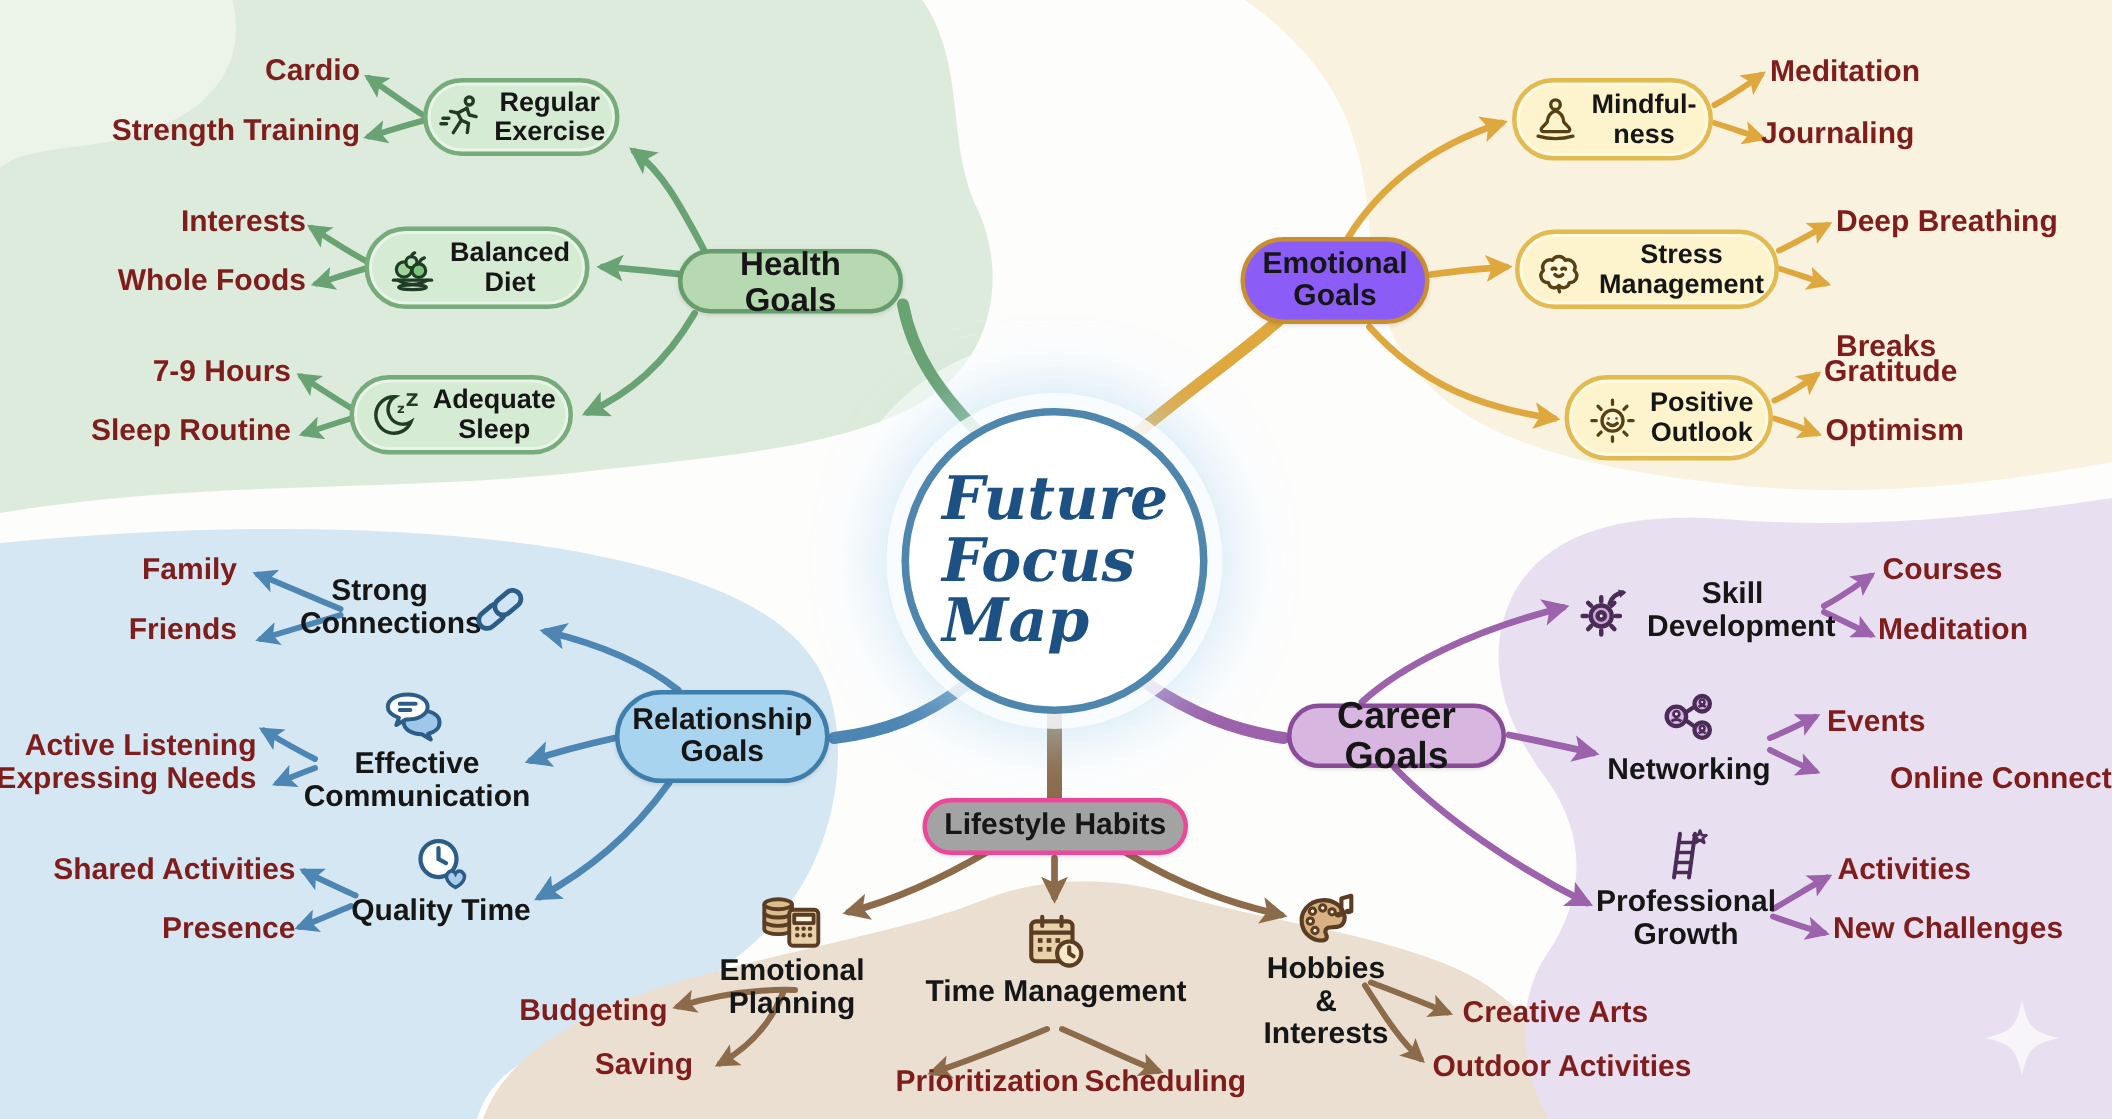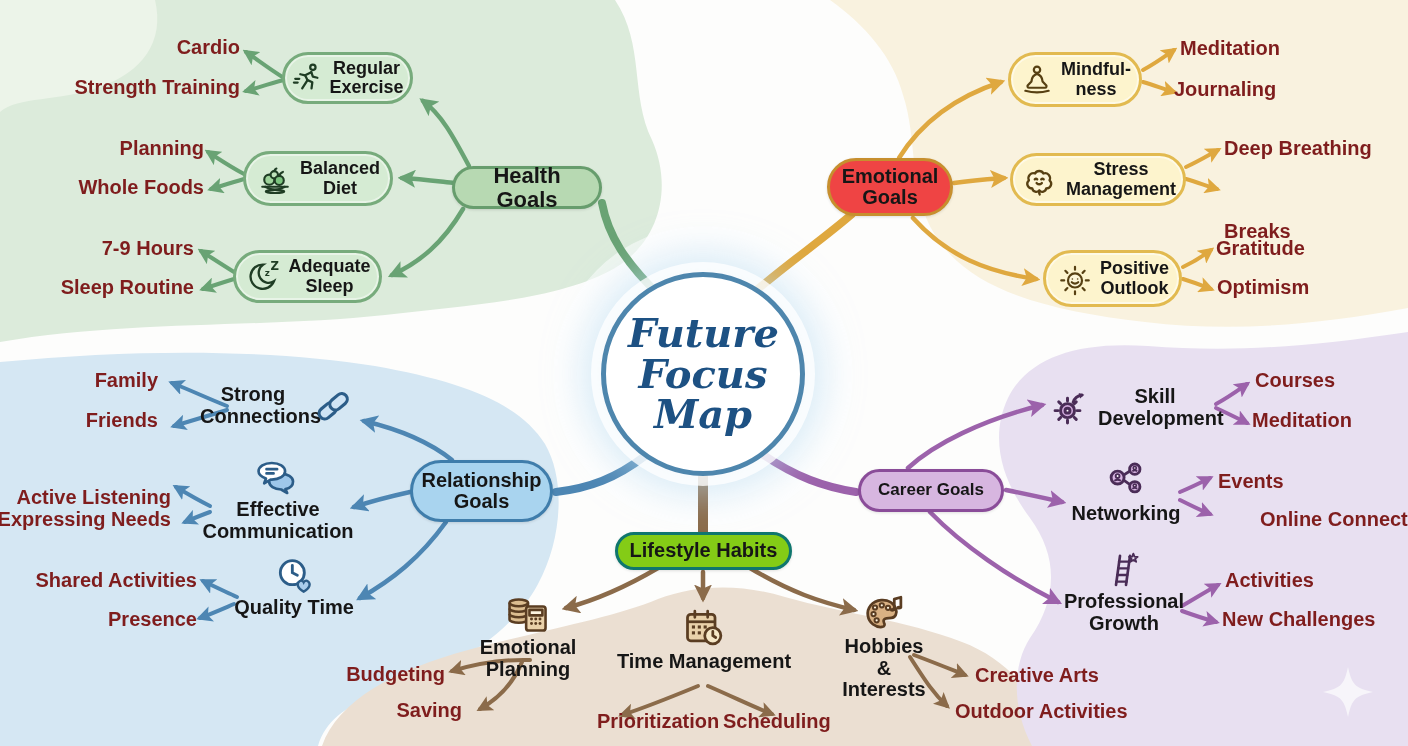--- a/index.html
+++ b/index.html
@@ -11,40 +11,40 @@
   
   .leaf{position:absolute;font-weight:700;font-size:20px;color:#7f1d1d;white-space:nowrap;line-height:1;}
   .leaf.r{text-align:right;}
   
   .pill{position:absolute;display:flex;align-items:center;justify-content:center;gap:6px;
     border-radius:40px;font-weight:700;color:#161616;text-align:center;line-height:1.06;
     box-sizing:border-box;padding:3px 10px;}
   .pill .lbl{display:block;}
   .pill.main{box-shadow:0 1px 3px rgba(0,0,0,.12);}
   .pill.main.health{background:#b7d9b2;border:3px solid #679d6d;font-size:22px;}
-  .pill.main.emotional{background:#ef4444;border:3px solid #c78f2e;font-size:20px;}
+  .pill.main.emotional{background:#8b5cf6;border:3px solid #c78f2e;font-size:20px;}
   .pill.main.relationship{background:#a9d4ef;border:3px solid #3f7dab;font-size:20px;}
-  .pill.main.career{background:#d7b6e0;border:3px solid #8a4c99;font-size:17px;}
-  .pill.main.lifestyle{background:#84cc16;border:3px solid #0f766e;font-size:20px;}
+  .pill.main.career{background:#d7b6e0;border:3px solid #8a4c99;font-size:25px;}
+  .pill.main.lifestyle{background:#a3a3a3;border:3px solid #ec4899;font-size:20px;}
   .pill.sub{font-size:18px;}
   .pill.sub.green{background:#d5ebd3;border:3px solid #77ab7c;box-shadow:inset 0 0 0 2px rgba(255,255,255,.45);}
   .pill.sub.yellow{background:#fdf4cd;border:3px solid #e2ba50;box-shadow:inset 0 0 0 2px rgba(255,255,255,.5);}
   
   .node{position:absolute;display:flex;flex-direction:column;align-items:center;justify-content:flex-start;
     font-weight:700;color:#161616;text-align:center;line-height:1.08;font-size:20px;gap:1px;}
   .node.row{flex-direction:row;gap:6px;}
   .ic{display:flex;align-items:center;justify-content:center;}
   .ic svg{display:block;}
   
   .center{position:absolute;left:601px;top:272px;width:204px;height:204px;border-radius:50%;
     background:#ffffff;border:5px solid #4e86ad;display:flex;align-items:center;justify-content:center;
     box-shadow:0 0 0 10px rgba(255,255,255,.78), 0 0 36px 20px rgba(186,219,238,.55);
     box-sizing:border-box;}
   .center-title{font-family:"DejaVu Serif", serif;font-style:italic;font-weight:700;
-    font-size:40px;color:#1d5183;text-align:center;line-height:1.02;width:150px;}
+    font-size:40px;color:#1d5183;line-height:1.02;width:150px;}
 </style>
 </head>
 <body>
 
 <div class="canvas">
 
   <svg class="layer" width="1408" height="746">
     <rect width="1408" height="746" fill="#fdfdfc"></rect>
     <path d="M0,0 L615,0 C645,45 630,95 652,140 C672,185 662,240 615,268 C560,300 470,305 385,315 C265,328 130,320 0,342 Z" fill="#dcebdb"></path>
     <path d="M0,0 L155,0 C165,42 142,72 100,87 C58,102 18,96 0,112 Z" fill="#ecf4e9"></path>
@@ -375,21 +375,21 @@
         <path d="M17.6 10.2 V4.4 L21.2 3.4 V9" fill="none" stroke-linecap="round"></path>
         <ellipse cx="16.5" cy="10.3" rx="1.3" ry="1" fill="#5a3d22" stroke="none"></ellipse>
         <ellipse cx="20.1" cy="9.1" rx="1.3" ry="1" fill="#5a3d22" stroke="none"></ellipse>
       </svg>
     </span>
     <span class="lbl">Hobbies &amp; Interests</span>
   </div>
 
   <div class="leaf r" style="right:1168px;top:37px;">Cardio</div>
   <div class="leaf r" style="right:1168px;top:77px;">Strength Training</div>
-  <div class="leaf r" style="right:1204px;top:138px;">Planning</div>
+  <div class="leaf r" style="right:1204px;top:138px;">Interests</div>
   <div class="leaf r" style="right:1204px;top:177px;">Whole Foods</div>
   <div class="leaf r" style="right:1214px;top:238px;">7-9 Hours</div>
   <div class="leaf r" style="right:1214px;top:277px;">Sleep Routine</div>
 
   <div class="leaf" style="left:1180px;top:38px;">Meditation</div>
   <div class="leaf" style="left:1174px;top:79px;">Journaling</div>
   <div class="leaf" style="left:1224px;top:138px;">Deep Breathing</div>
   <div class="leaf" style="left:1224px;top:177px;margin-top:44px;">Breaks</div>
   <div class="leaf" style="left:1216px;top:238px;">Gratitude</div>
   <div class="leaf" style="left:1217px;top:277px;">Optimism</div>

